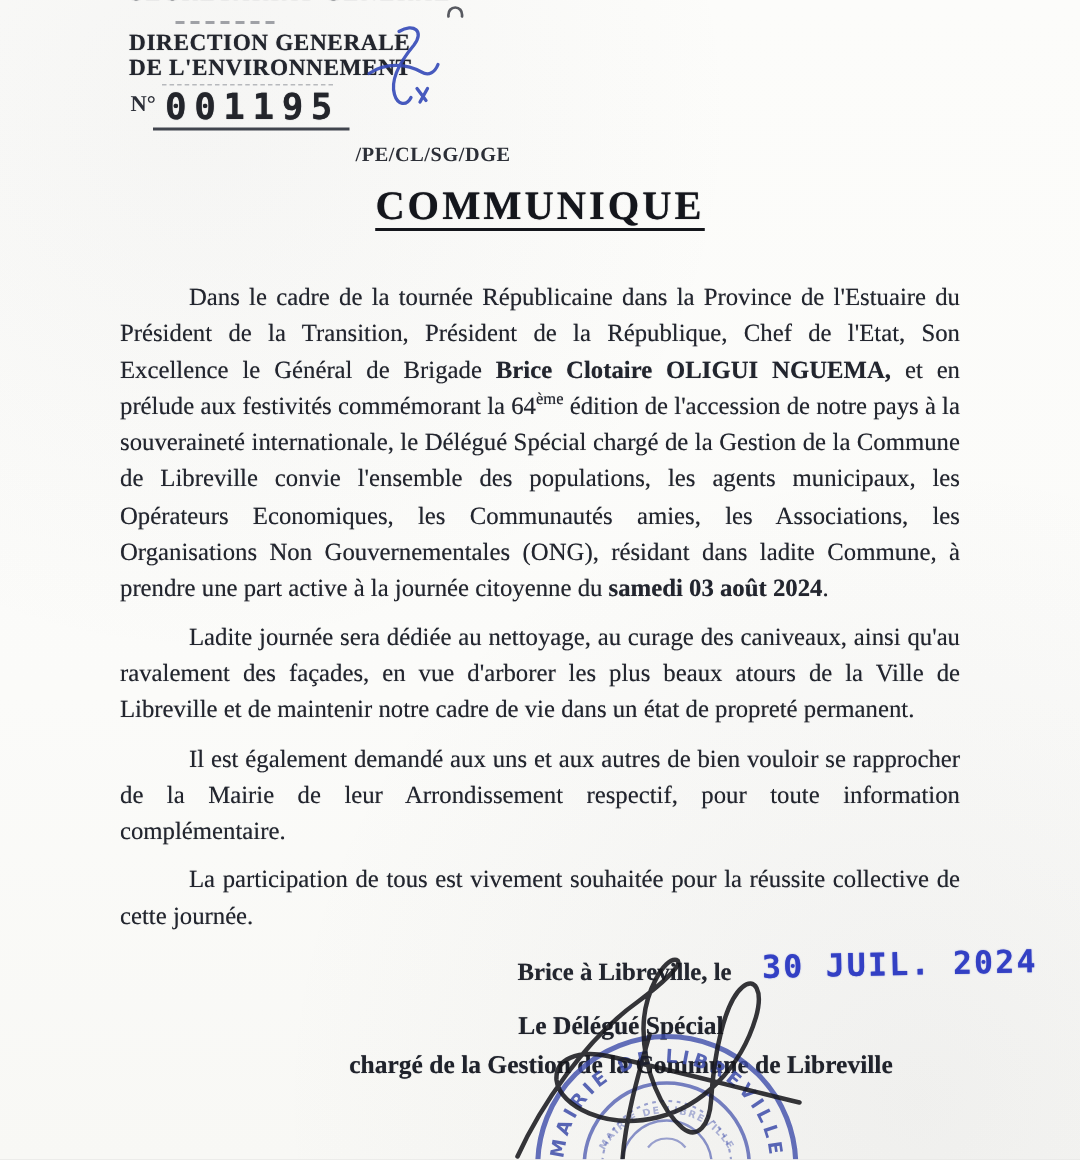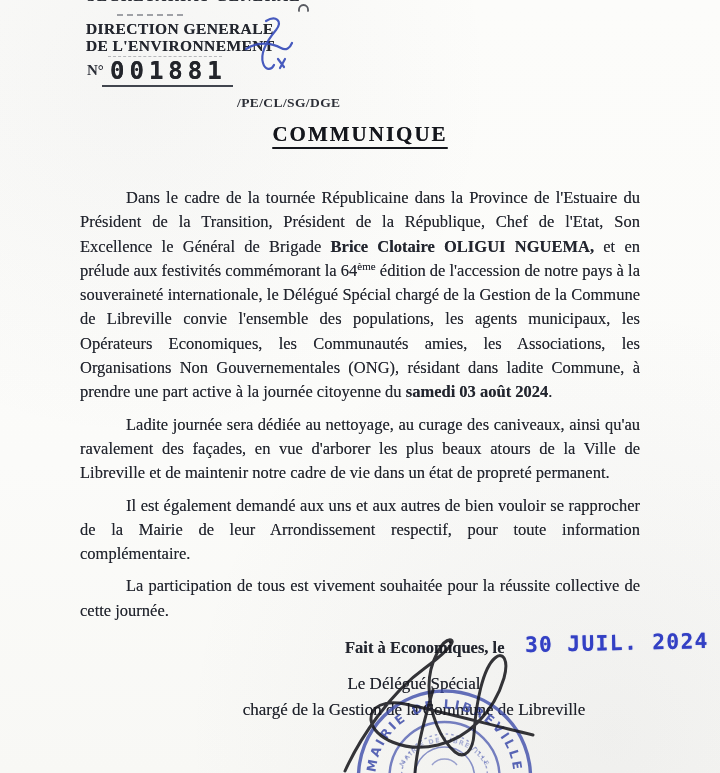--- a/index.html
+++ b/index.html
@@ -46,21 +46,21 @@
   .num-underline { left: 102px; top: 85px; width: 131px; border-top: 2px solid #41454e; }
   .num-suffix {
     left: 237px; top: 67px;
     font-size: 13.5px; font-weight: 700; letter-spacing: .4px;
     color: #2c2f37; white-space: nowrap; margin-top: 28px;
   }
 
   
   .doc-title {
     left: 0; top: 122px; width: 720px; text-align: center;
-    font-size: 21px; font-weight: 700; letter-spacing: 2px;
+    font-size: 27px; font-weight: 700; letter-spacing: 2px;
     color: #14161c;
     text-shadow: 0 0 .6px rgba(20,22,28,.7);
   }
   .doc-title span {
     text-decoration: underline;
     text-decoration-thickness: 2px;
     text-underline-offset: 6px;
   }
 
   
@@ -81,21 +81,21 @@
     text-shadow: 0 0 .45px rgba(30,33,42,.55); }
   .date-stamp {
     display: inline-block; margin-left: 16px; position: relative; top: -3px;
     font-family: "DejaVu Sans Mono", monospace;
     font-size: 21px; font-weight: 700; letter-spacing: 1.5px;
     color: #3340c4; transform: rotate(-1.2deg);
     text-shadow: 0 0 .8px rgba(51,64,196,.75);
   }
   .sig-block {
     left: 132px; top: 671px; width: 564px; text-align: center;
-    font-weight: 400; color: #1f222b; line-height: 26px;
+    font-weight: 700; color: #1f222b; line-height: 26px;
     text-shadow: 0 0 .5px rgba(31,34,43,.6);
   }
   .sig-line1 { font-size: 17px; }
   .sig-line2 { font-size: 17px; }
 
   .stamp-svg { left: 352px; top: 687px; }
   .signature-svg { left: 305px; top: 638px; }
 </style>
 </head>
 <body>
@@ -113,21 +113,21 @@
   <svg class="abs paraph-svg" width="56" height="62" viewBox="0 0 56 62">
     <g fill="none" stroke="#3449b8" stroke-width="2.2" stroke-linecap="round" opacity="0.9">
       <path d="M 28 8 C 38 2, 45 8, 38 17 C 28 29, 22 40, 25 50 C 27 57, 33 58, 36 52"></path>
       <path d="M 8 36 C 20 28, 34 30, 43 35 C 48 38, 52 35, 54 30"></path>
       <path d="M 40 46 l 6 8 M 47 46 l -5 9"></path>
     </g>
   </svg>
 
   <div class="abs num-label">N°</div>
   <div class="abs num-dots"></div>
-  <div class="abs num-value">001881</div>
+  <div class="abs num-value">001195</div>
   <div class="abs num-underline"></div>
   <div class="abs num-suffix">/PE/CL/SG/DGE</div>
 
   <div class="abs doc-title">
     <span>COMMUNIQUE</span>
   </div>
 
   <div class="abs body-text">
     <p>
       <span>Dans le cadre de la tournée Républicaine dans la Province de l'Estuaire du Président de la Transition, Président de la République, Chef de l'Etat, Son Excellence le Général de Brigade </span><b>Brice Clotaire OLIGUI NGUEMA,</b><span> et en prélude aux festivités commémorant la 64</span><sup>ème</sup><span> édition de l'accession de notre pays à la souveraineté internationale, le Délégué Spécial chargé de la Gestion de la Commune de Libreville convie l'ensemble des populations, les agents municipaux, les Opérateurs Economiques, les Communautés amies, les Associations, les Organisations Non Gouvernementales (ONG), résidant dans ladite Commune, à prendre une part active à la journée citoyenne du </span><b>samedi 03 août 2024</b><span>.</span>
@@ -137,21 +137,21 @@
     </p>
     <p>
       <span>Il est également demandé aux uns et aux autres de bien vouloir se rapprocher de la Mairie de leur Arrondissement respectif, pour toute information complémentaire.</span>
     </p>
     <p>
       <span>La participation de tous est vivement souhaitée pour la réussite collective de cette journée.</span>
     </p>
   </div>
 
   <div class="abs dateline">
-    <span class="place">Fait à Economiques, le</span>
+    <span class="place">Brice à Libreville, le</span>
     <span class="date-stamp">30 JUIL. 2024</span>
   </div>
 
   <div class="abs sig-block">
     <div class="sig-line1">Le Délégué Spécial</div>
     <div class="sig-line2">chargé de la Gestion de la Commune de Libreville</div>
   </div>
 
   <svg class="abs stamp-svg" width="185" height="86" viewBox="0 0 185 86">
     <g fill="none" stroke="#3d4caa">

